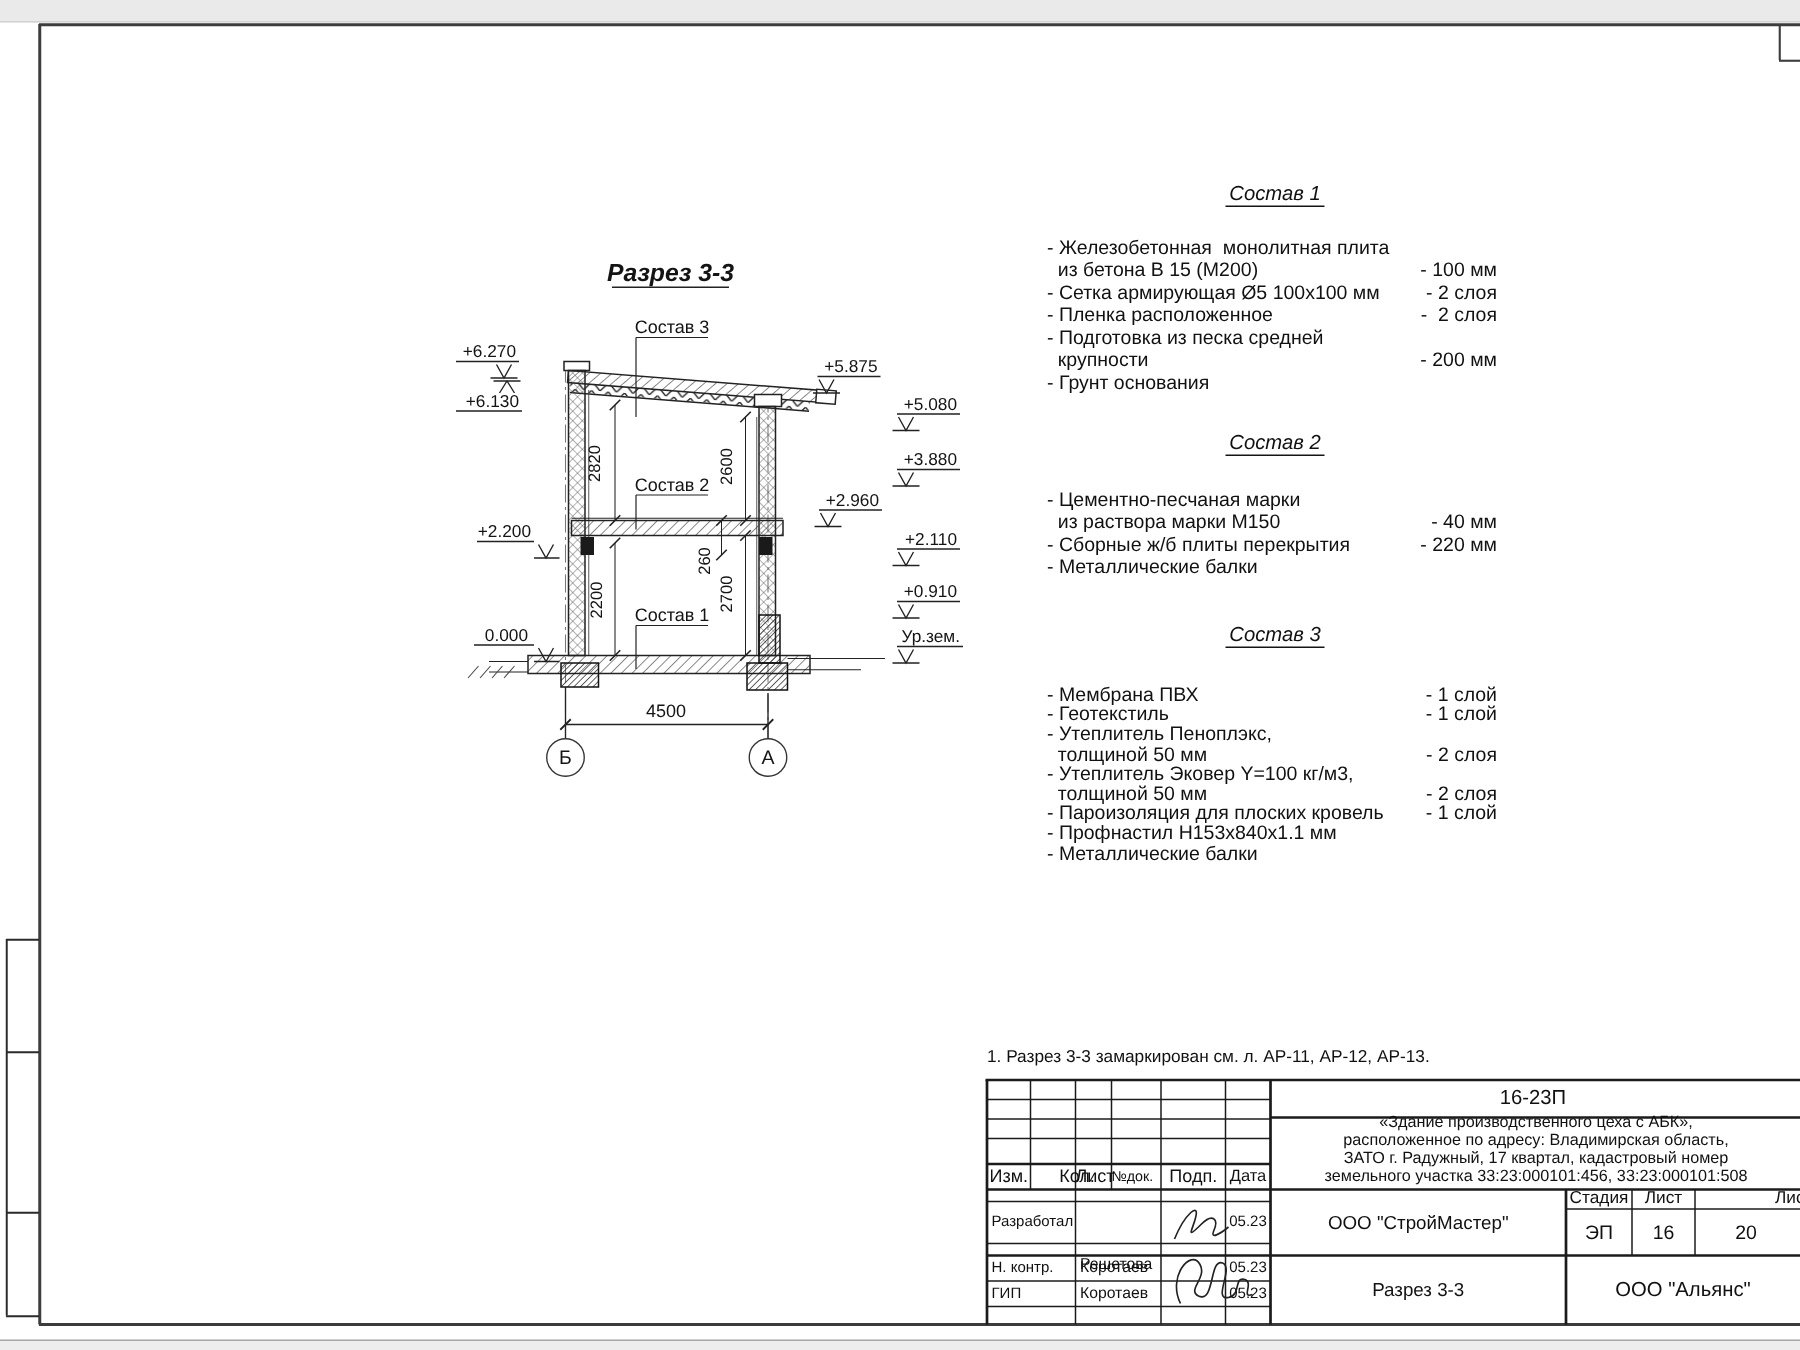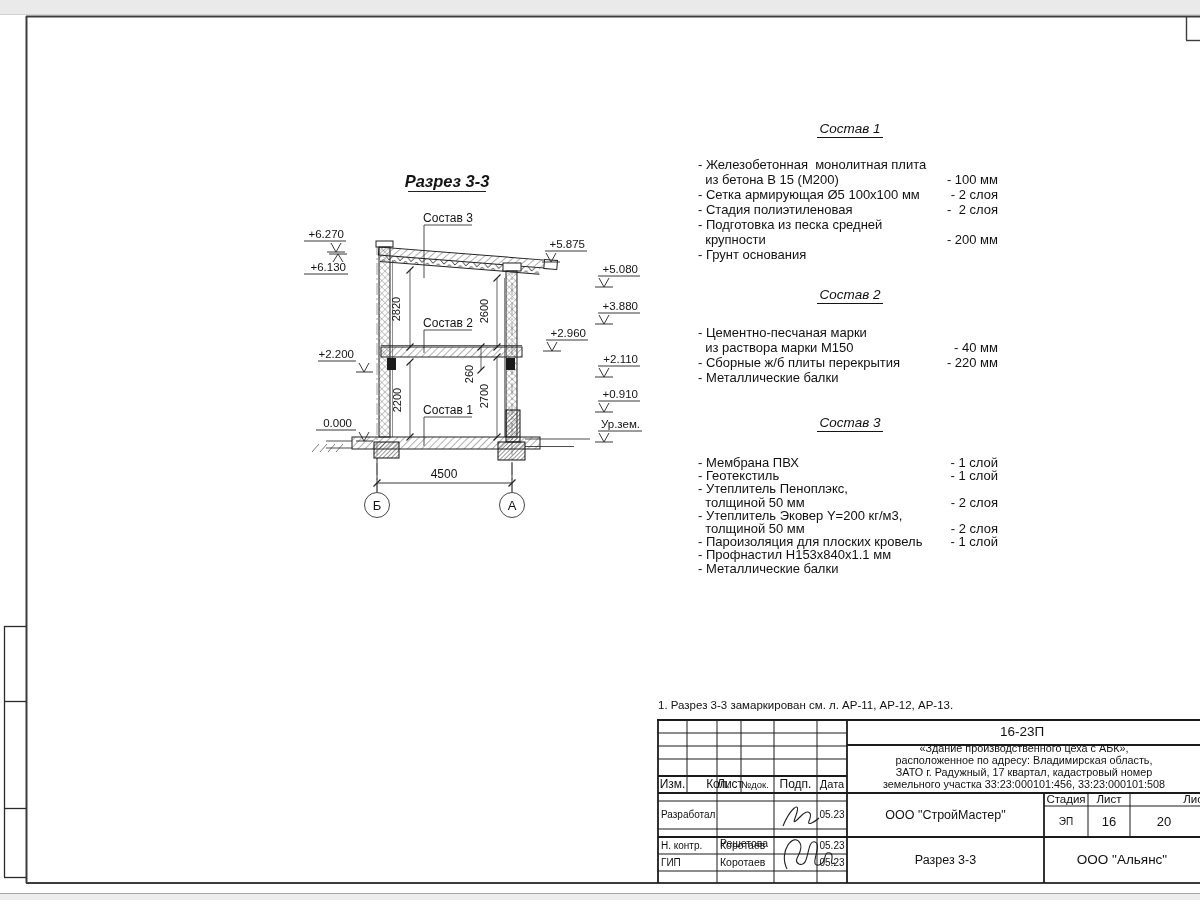--- a/index.html
+++ b/index.html
@@ -240,21 +240,21 @@
       </div>
     <div class="cl">
         <span class="clt">  из бетона В 15 (М200)</span>
         <span class="clv">- 100 мм</span>
       </div>
     <div class="cl">
         <span class="clt">- Сетка армирующая Ø5 100х100 мм</span>
         <span class="clv">- 2 слоя</span>
       </div>
     <div class="cl">
-        <span class="clt">- Стадия полиэтиленовая</span>
+        <span class="clt">- Пленка расположенное</span>
         <span class="clv">-  2 слоя</span>
       </div>
     <div class="cl">
         <span class="clt">- Подготовка из песка средней</span>
         <span class="clv"></span>
       </div>
     <div class="cl">
         <span class="clt">  крупности</span>
         <span class="clv">- 200 мм</span>
       </div>
@@ -296,21 +296,21 @@
       </div>
     <div class="cl">
         <span class="clt">- Утеплитель Пеноплэкс,</span>
         <span class="clv"></span>
       </div>
     <div class="cl">
         <span class="clt">  толщиной 50 мм</span>
         <span class="clv">- 2 слоя</span>
       </div>
     <div class="cl">
-        <span class="clt">- Утеплитель Эковер Y=200 кг/м3,</span>
+        <span class="clt">- Утеплитель Эковер Y=100 кг/м3,</span>
         <span class="clv"></span>
       </div>
     <div class="cl">
         <span class="clt">  толщиной 50 мм</span>
         <span class="clv">- 2 слоя</span>
       </div>
     <div class="cl">
         <span class="clt">- Пароизоляция для плоских кровель</span>
         <span class="clv">- 1 слой</span>
       </div>
@@ -348,18 +348,18 @@
   <div class="tbt" style="left:817px;top:837px;width:30px;height:17px;line-height:17px;font-size:10px;">05.23</div>
 
   <div class="tbl" style="left:661px;top:854px;width:55px;height:17px;line-height:17px;font-size:10px;">ГИП</div>
   <div class="tbl" style="left:720px;top:854px;width:52px;height:17px;line-height:17px;font-size:10.5px;">Коротаев</div>
   <div class="tbt" style="left:817px;top:854px;width:30px;height:17px;line-height:17px;font-size:10px;">05.23</div>
 
   <div class="tbt" style="left:847px;top:793px;width:197px;height:44px;line-height:44px;font-size:12.5px;">ООО "СтройМастер"</div>
   <div class="tbt" style="left:1044px;top:793px;width:44px;height:13px;line-height:13px;font-size:11.5px;">Стадия</div>
   <div class="tbt" style="left:1088px;top:793px;width:42px;height:13px;line-height:13px;font-size:11.5px;">Лист</div>
   <div class="tbt" style="left:1130px;top:793px;width:68px;height:27px;line-height:13px;font-size:11.5px;padding-left:38px;">Листов</div>
-  <div class="tbt" style="left:1044px;top:806px;width:44px;height:31px;line-height:31px;font-size:10px;">ЭП</div>
+  <div class="tbt" style="left:1044px;top:806px;width:44px;height:31px;line-height:31px;font-size:13px;">ЭП</div>
   <div class="tbt" style="left:1088px;top:806px;width:42px;height:31px;line-height:31px;font-size:13px;">16</div>
   <div class="tbt" style="left:1130px;top:806px;width:68px;height:31px;line-height:31px;font-size:13px;">20</div>
   <div class="tbt" style="left:847px;top:837px;width:197px;height:46px;line-height:46px;font-size:12.5px;">Разрез 3-3</div>
   <div class="tbt" style="left:1044px;top:837px;width:156px;height:46px;line-height:46px;font-size:13.5px;">ООО "Альянс"</div>
 </div>
 
 </body></html>

